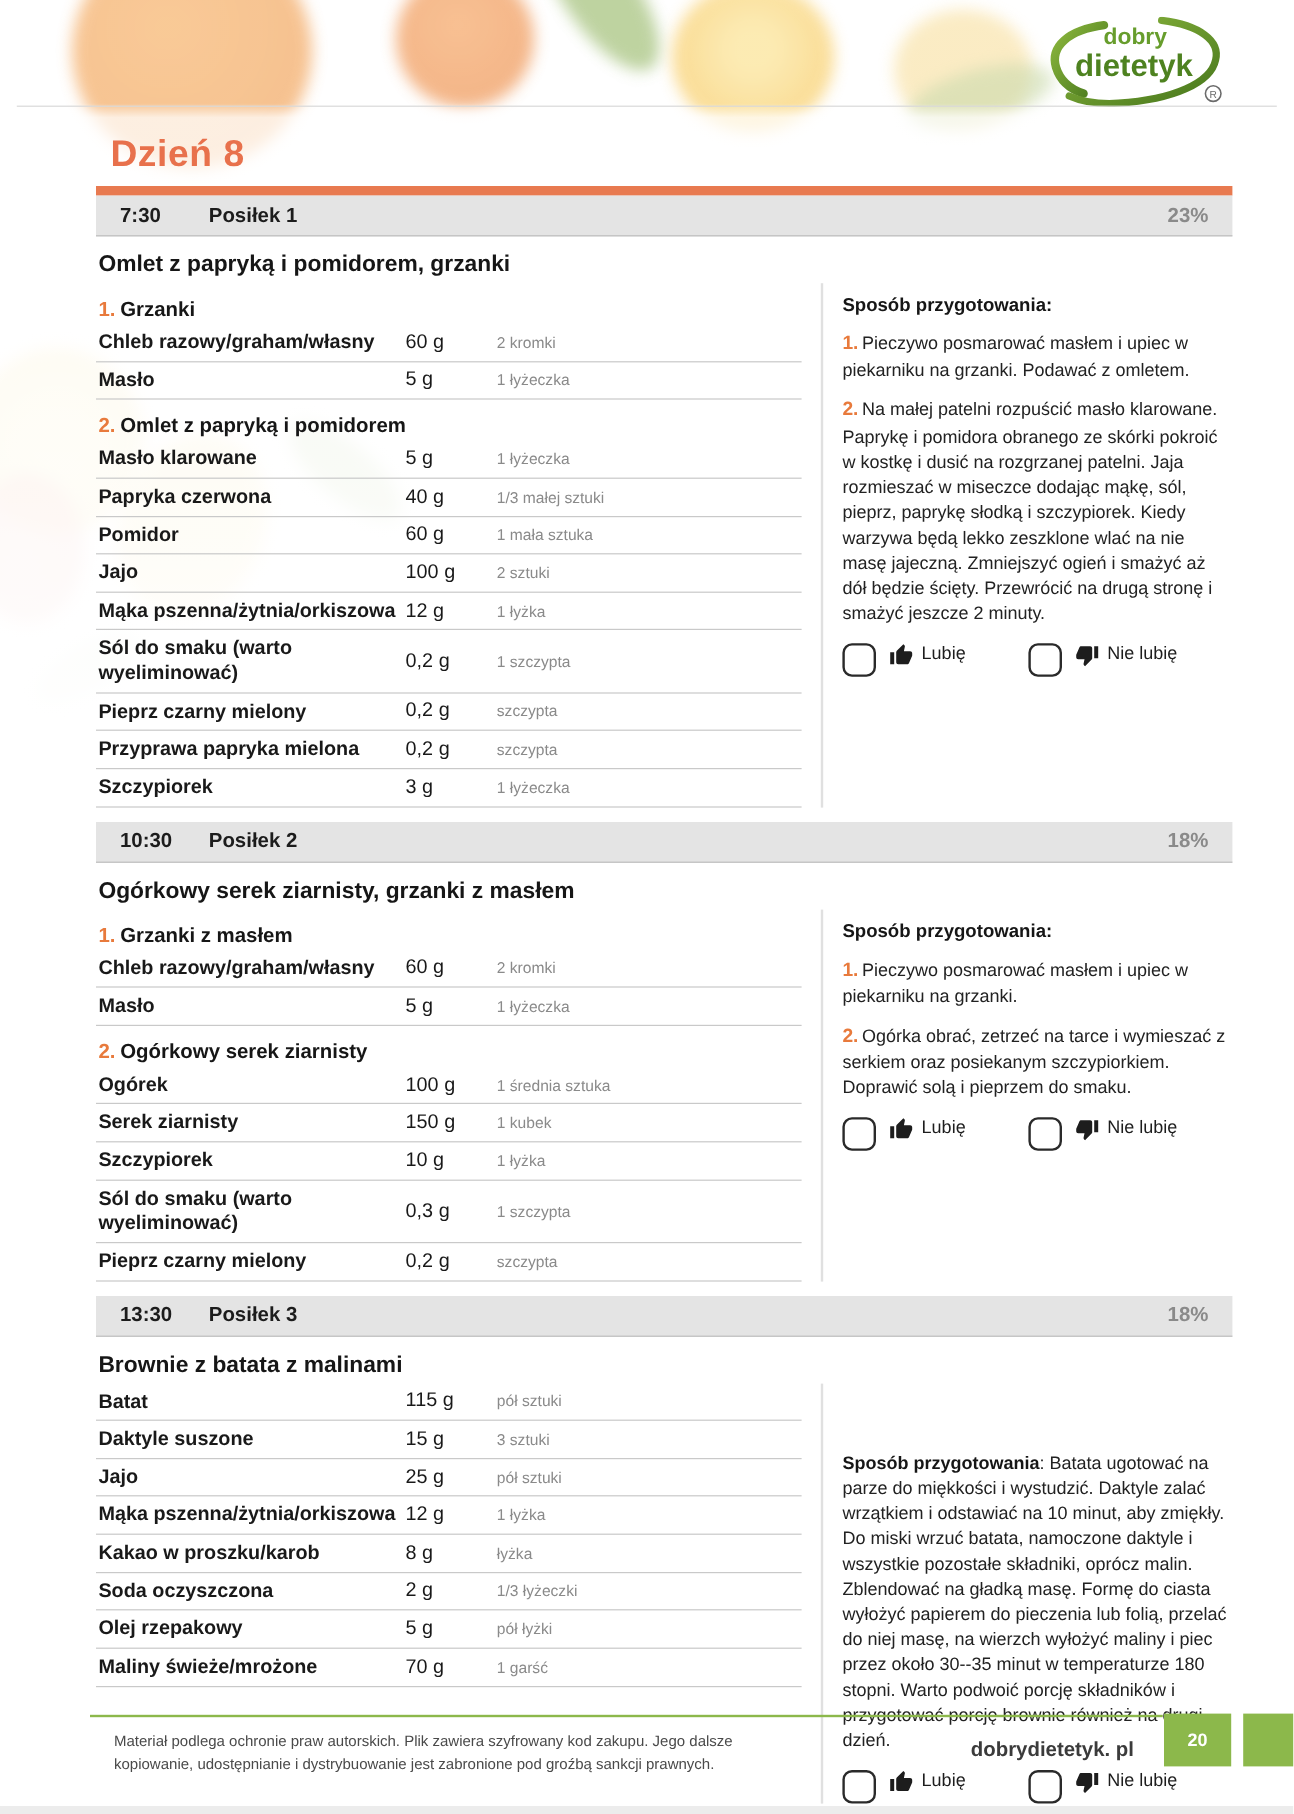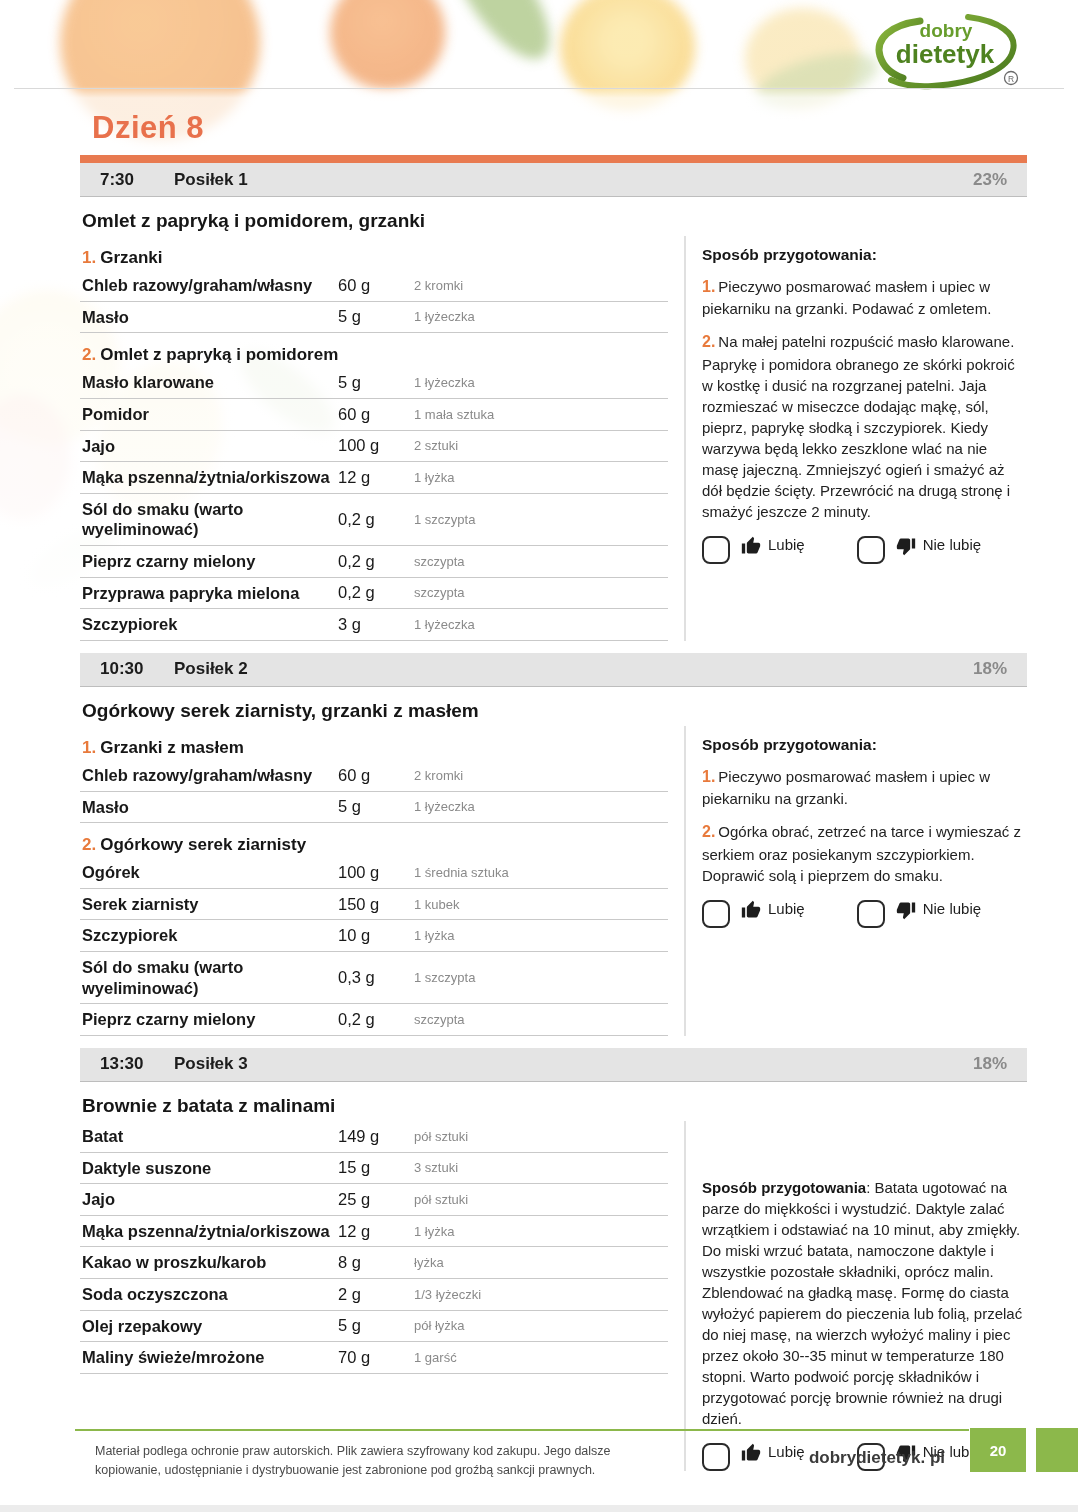--- a/index.html
+++ b/index.html
@@ -133,20 +133,25 @@
 
   <div>
     <div class="comp-heading"><span class="num">2.</span><span>Omlet z papryką i pomidorem</span></div>
     <div>
   <div class="row">
     <span class="row-name">Masło klarowane</span>
     <span class="row-amount">5 g</span>
     <span class="row-measure">1 łyżeczka</span>
   </div>
 
+  <div class="row">
+    <span class="row-name">Papryka czerwona</span>
+    <span class="row-amount">40 g</span>
+    <span class="row-measure">1/3 małej sztuki</span>
+  </div>
 
   <div class="row">
     <span class="row-name">Pomidor</span>
     <span class="row-amount">60 g</span>
     <span class="row-measure">1 mała sztuka</span>
   </div>
 
   <div class="row">
     <span class="row-name">Jajo</span>
     <span class="row-amount">100 g</span>
@@ -309,21 +314,21 @@
       <span class="meal-percent">18%</span>
     </div>
     <h2 class="meal-title">Brownie z batata z malinami</h2>
     <div class="meal-body">
       <div class="ingredients">
   <div>
 
     <div>
   <div class="row">
     <span class="row-name">Batat</span>
-    <span class="row-amount">149 g</span>
+    <span class="row-amount">115 g</span>
     <span class="row-measure">pół sztuki</span>
   </div>
 
   <div class="row">
     <span class="row-name">Daktyle suszone</span>
     <span class="row-amount">15 g</span>
     <span class="row-measure">3 sztuki</span>
   </div>
 
   <div class="row">
@@ -346,21 +351,21 @@
 
   <div class="row">
     <span class="row-name">Soda oczyszczona</span>
     <span class="row-amount">2 g</span>
     <span class="row-measure">1/3 łyżeczki</span>
   </div>
 
   <div class="row">
     <span class="row-name">Olej rzepakowy</span>
     <span class="row-amount">5 g</span>
-    <span class="row-measure">pół łyżka</span>
+    <span class="row-measure">pół łyżki</span>
   </div>
 
   <div class="row">
     <span class="row-name">Maliny świeże/mrożone</span>
     <span class="row-amount">70 g</span>
     <span class="row-measure">1 garść</span>
   </div>
 </div>
   </div>
 </div>

